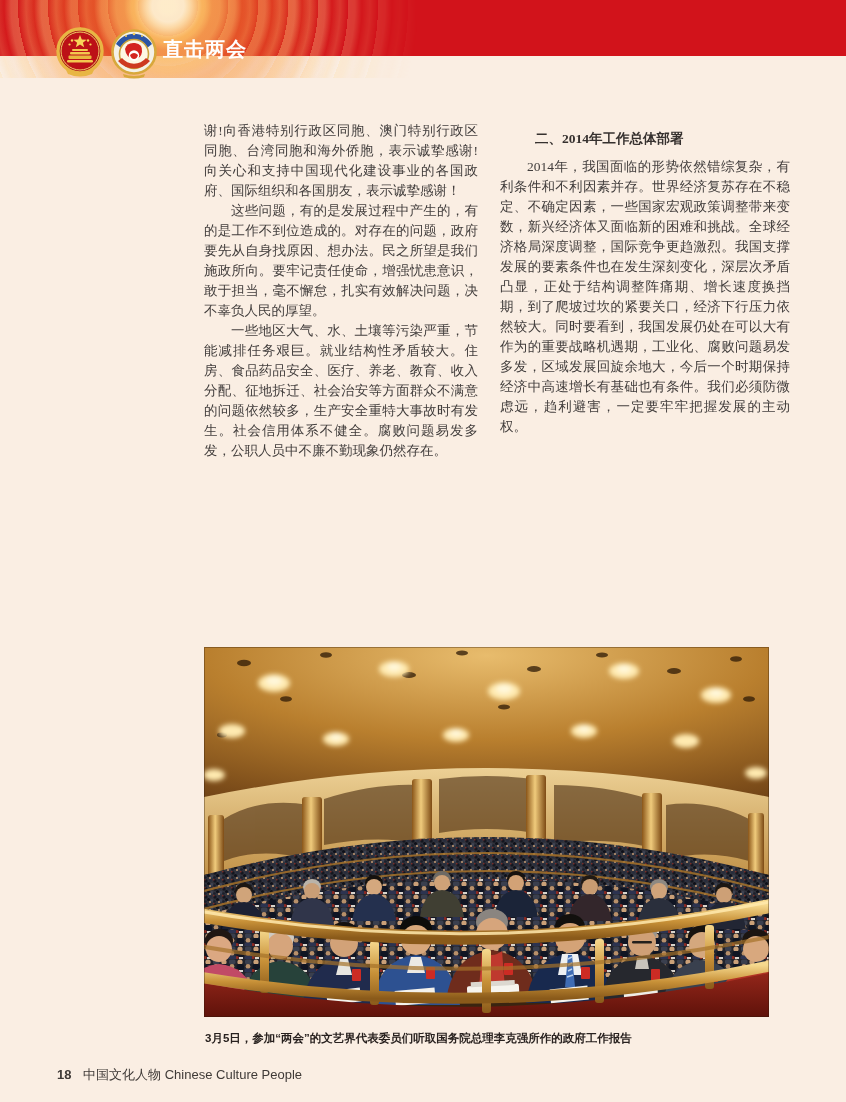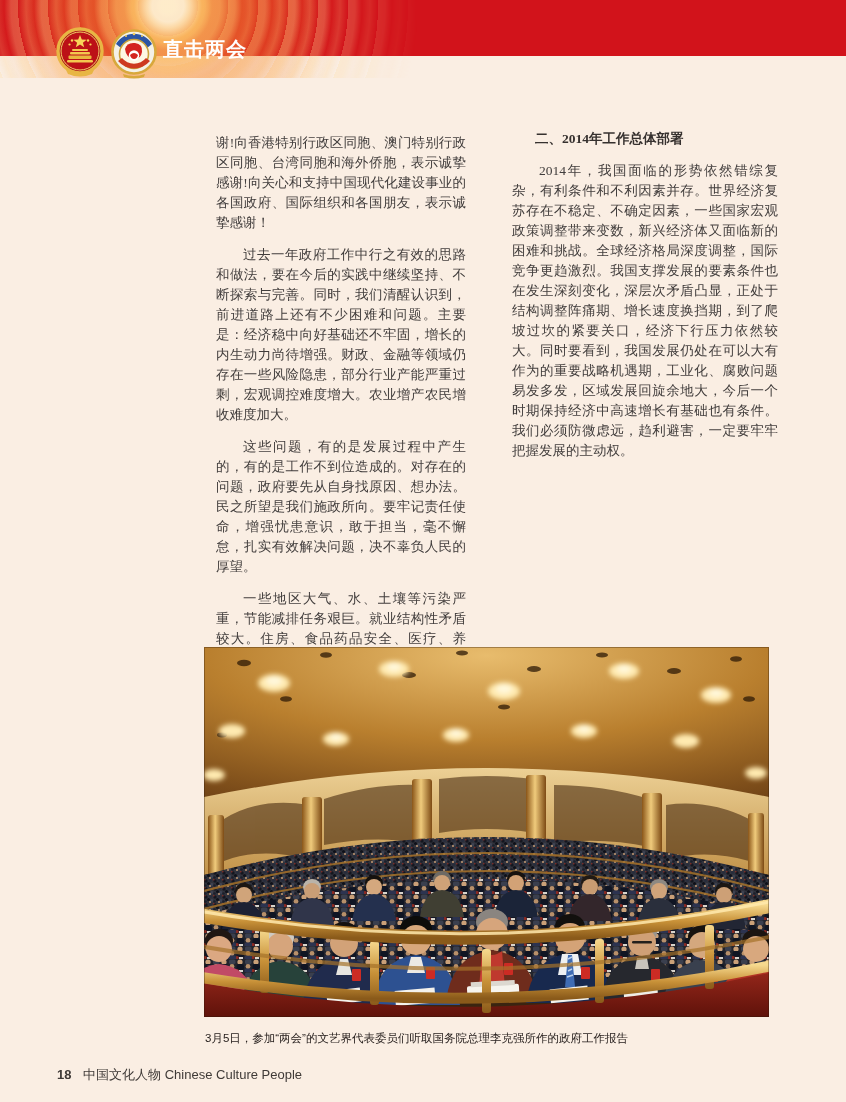--- a/index.html
+++ b/index.html
@@ -33,34 +33,34 @@
     letter-spacing:1px;
   }
   
   .col{
     position:absolute;top:121px;
     font-size:13.5px;line-height:20px;color:#413d3c;
     text-align:justify;
   }
   .col-left{left:204px;width:274px;}
   .col-right{left:500px;width:290px;}
-  .col p{margin:12px;text-indent:2em;}
+  .col p{margin:0;text-indent:2em;}
   .col p.no-indent{text-indent:0;}
   .col .heading{
     margin:8px;text-indent:2em;font-weight:700;color:#36312f;
   }
   
   .photo{
     position:absolute;left:204px;top:647px;width:565px;height:370px;
     background:#3a2410;
   }
   .caption{
     position:absolute;left:205px;top:1031px;width:600px;
     font-family:"Liberation Sans", sans-serif;
-    font-weight:400;font-size:11.5px;color:#28211f;
+    font-weight:700;font-size:11.5px;color:#28211f;
   }
   
   .footer{
     position:absolute;left:57px;top:1066px;
     font-family:"Liberation Sans", sans-serif;
     font-size:13px;color:#3f3a37;
   }
   .footer .pgnum{font-weight:700;margin-right:8px;}
 </style>
 </head>
@@ -96,21 +96,20 @@
     <path d="M19 29 Q23 25 27 29 Q26 33 23 33 Q20 33 19 29 Z" fill="#d42420"></path>
     <path d="M7 35 A21 21 0 0 0 39 35 L35 32 A15.5 15.5 0 0 1 11 32 Z" fill="#cd3a20"></path>
     <path d="M12 48 Q23 52 34 48 L33 51 Q23 54 13 51 Z" fill="#d8a83c"></path>
   </svg>
 
   <div class="banner-title">直击两会</div>
 </div>
 
 <div class="col col-left">
   <p class="no-indent">谢!向香港特别行政区同胞、澳门特别行政区同胞、台湾同胞和海外侨胞，表示诚挚感谢!向关心和支持中国现代化建设事业的各国政府、国际组织和各国朋友，表示诚挚感谢！</p>
-  <p>过去一年政府工作中行之有效的思路和做法，要在今后的实践中继续坚持、不断探索与完善。同时，我们清醒认识到，前进道路上还有不少困难和问题。主要是：经济稳中向好基础还不牢固，增长的内生动力尚待增强。财政、金融等领域仍存在一些风险隐患，部分行业产能严重过剩，宏观调控难度增大。农业增产农民增收难度加大。</p>
   <p>这些问题，有的是发展过程中产生的，有的是工作不到位造成的。对存在的问题，政府要先从自身找原因、想办法。民之所望是我们施政所向。要牢记责任使命，增强忧患意识，敢于担当，毫不懈怠，扎实有效解决问题，决不辜负人民的厚望。</p>
   <p>一些地区大气、水、土壤等污染严重，节能减排任务艰巨。就业结构性矛盾较大。住房、食品药品安全、医疗、养老、教育、收入分配、征地拆迁、社会治安等方面群众不满意的问题依然较多，生产安全重特大事故时有发生。社会信用体系不健全。腐败问题易发多发，公职人员中不廉不勤现象仍然存在。</p>
 </div>
 
 <div class="col col-right">
   <p class="heading">二、2014年工作总体部署</p>
   <p>2014年，我国面临的形势依然错综复杂，有利条件和不利因素并存。世界经济复苏存在不稳定、不确定因素，一些国家宏观政策调整带来变数，新兴经济体又面临新的困难和挑战。全球经济格局深度调整，国际竞争更趋激烈。我国支撑发展的要素条件也在发生深刻变化，深层次矛盾凸显，正处于结构调整阵痛期、增长速度换挡期，到了爬坡过坎的紧要关口，经济下行压力依然较大。同时要看到，我国发展仍处在可以大有作为的重要战略机遇期，工业化、腐败问题易发多发，区域发展回旋余地大，今后一个时期保持经济中高速增长有基础也有条件。我们必须防微虑远，趋利避害，一定要牢牢把握发展的主动权。</p>
 </div>
 
 <div class="photo">

